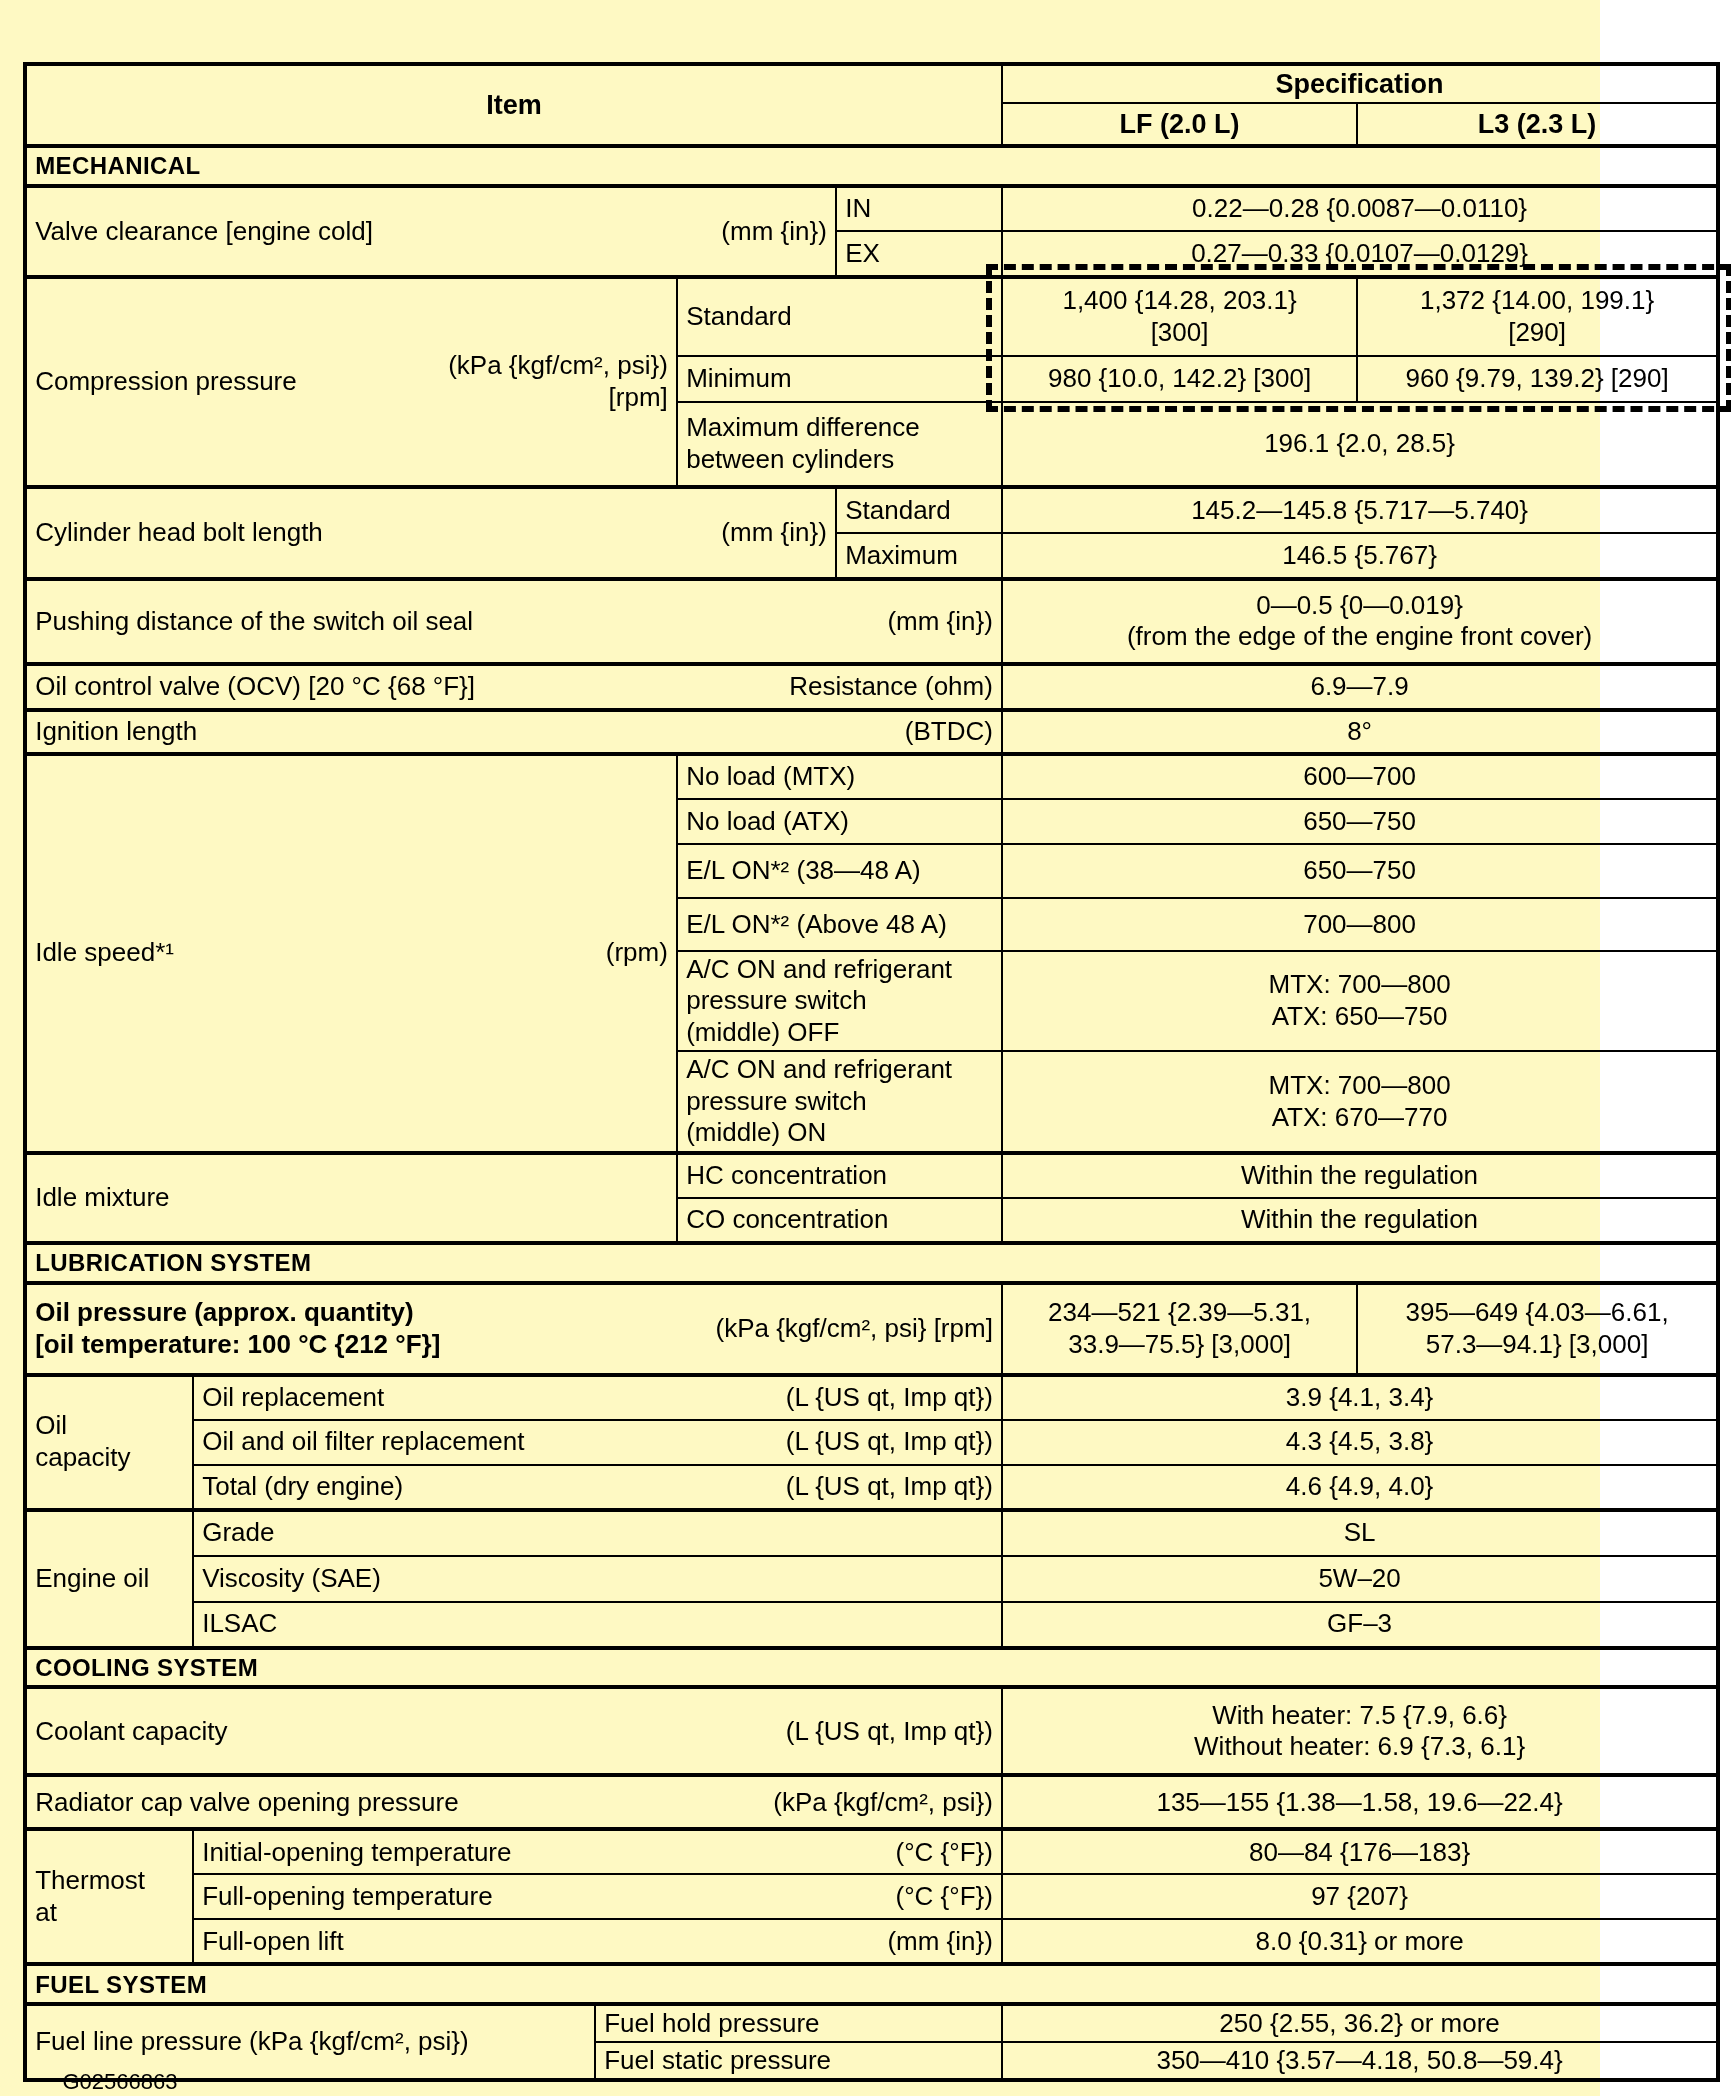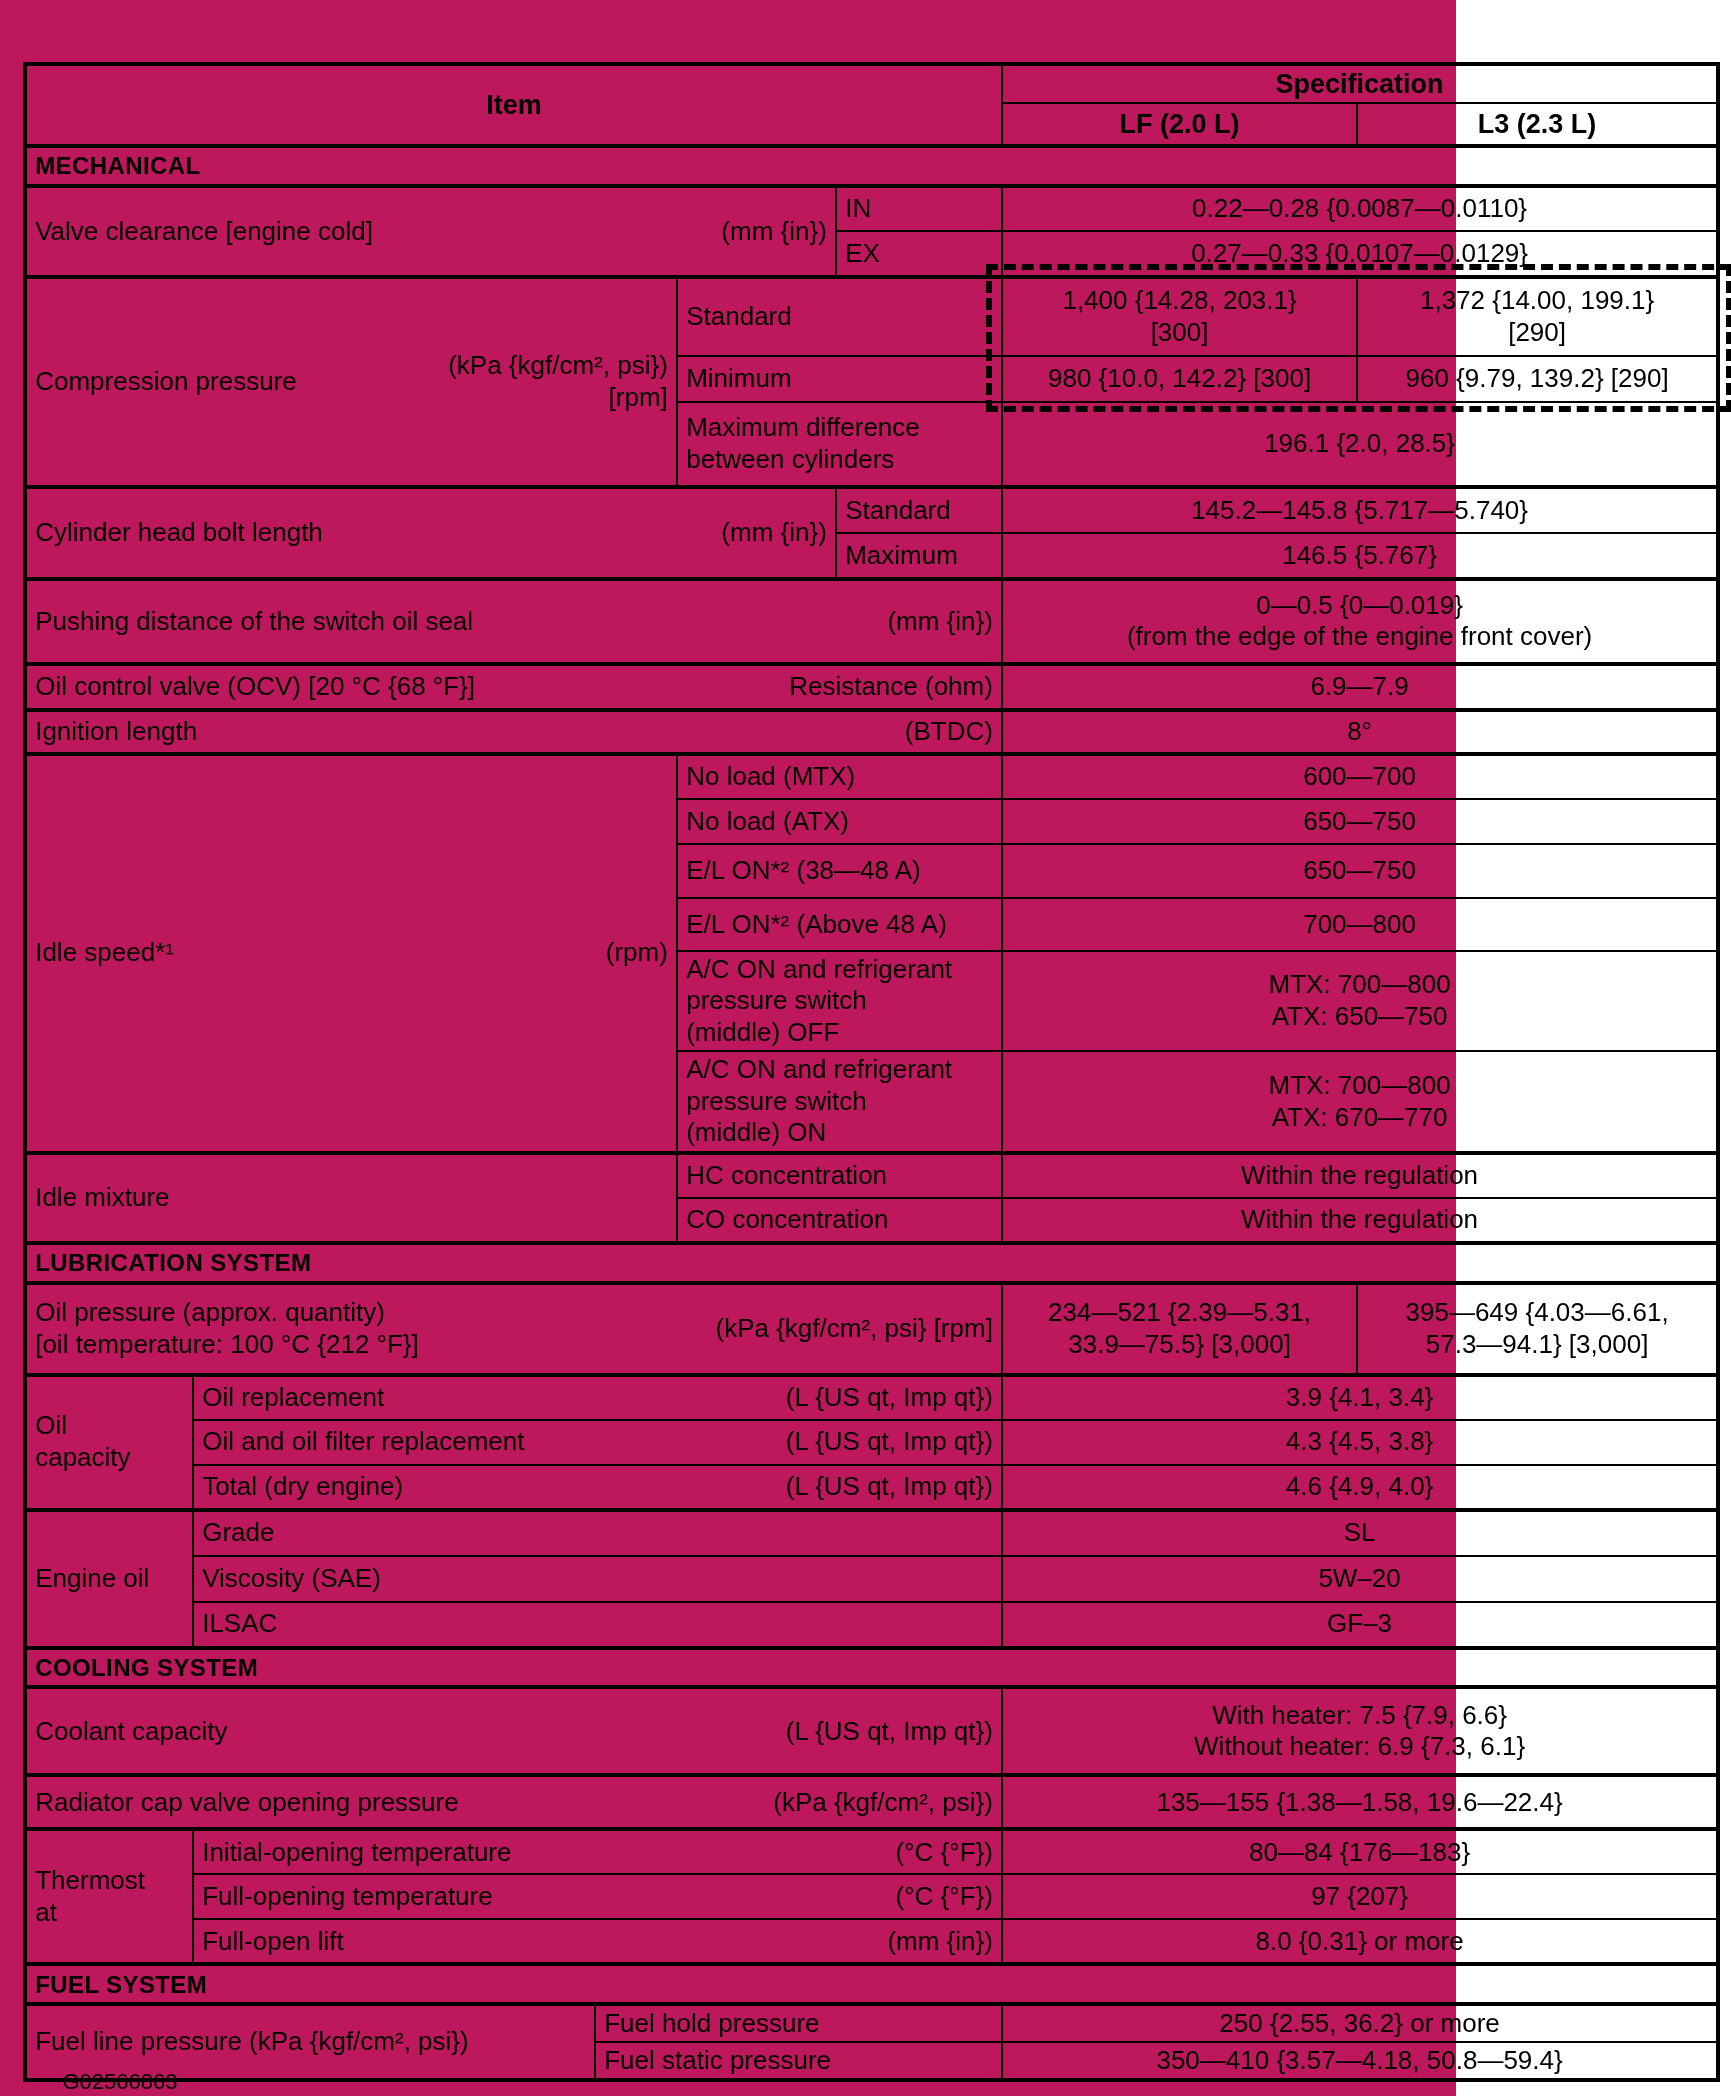--- a/index.html
+++ b/index.html
@@ -1,38 +1,38 @@
 <!DOCTYPE html>
 <html style="font-size:13px"><head>
 <meta charset="utf-8">
 <style>
   html, body { margin:0; padding:0; background:#ffffff; }
   .page {
-    position:relative; width:1456px; height:2097px; background:#be185d;
+    position:relative; width:1600px; height:2097px; background:#fef9c3;
     font-family:"Liberation Sans", sans-serif; color:#000;
   }
   table.spec {
     position:absolute; left:23px; top:62px; width:1692px;
     border-collapse:collapse; table-layout:fixed;
     border:4.9px solid #000;
   }
   td {
     border:2.5px solid #000; padding:1.6px 8.2px; font-size:26px;
     vertical-align:middle; overflow:hidden; line-height:1.22;
   }
   tr.gt td { border-top-width:4.9px; }
   tr.sec td {
     font-weight:bold; font-size:24px; letter-spacing:0.4px;
     border-top-width:4.9px; border-bottom-width:4.9px; padding:3.3px 8.2px;
   }
   .c  { text-align:center; }
   .b  { font-weight:bold; font-size:27px; }
   .lr { display:flex; justify-content:space-between; align-items:center; gap:6.5px; width:100%; }
   .unitblock { display:inline-flex; flex-direction:column; align-items:flex-end; text-align:right; }
-  .lblblock  { display:inline-flex; flex-direction:column; align-items:flex-start; text-align:center; }
+  .lblblock  { display:inline-flex; flex-direction:column; align-items:flex-start; text-align:center;font-weight:bold; }
   .grp { padding-right:40px; word-wrap:break-word; }
   .dashed-box {
     position:absolute; left:986px; top:264px; width:734px; height:136px;
     border:6.5px dashed #000; pointer-events:none;
   }
   .figcode { position:absolute; left:24.5px; top:2069px; font-size:22px;padding-left:38px; }
 </style>
 </head>
 <body>
 

